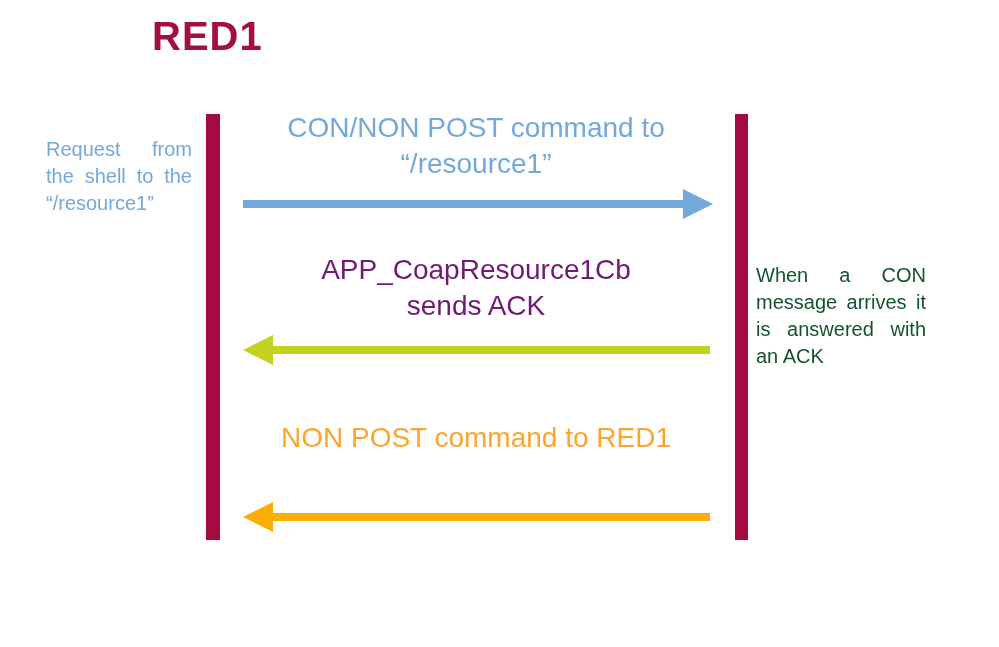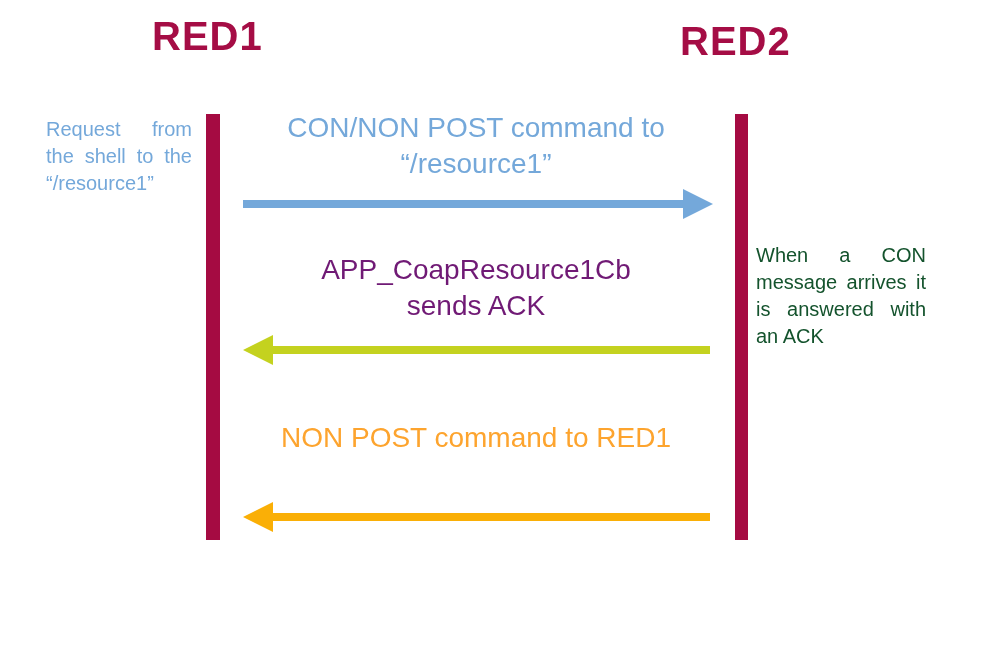--- a/index.html
+++ b/index.html
@@ -31,31 +31,31 @@
   .msg-label {
     font-size: 28px;
     line-height: 36px;
     text-align: center;
   }
   .note {
     font-size: 20px;
     line-height: 27px;
     text-align: justify;
     text-align-last: left;
+    margin-top: 20px;
   }
   svg.arrow { display: block; overflow: visible; }
 </style>
 </head>
 <body>
 
 <div class="canvas">
 
   <div class="abs actor-title" style="left: 152px; top: 14px; color: rgb(165, 13, 69);">RED1</div>
 
-  <div class="abs actor-title" style="left: 680px; top: 19px; color: rgb(165, 13, 69);">RED2</div>
 
   <div class="abs lifeline" style="left: 206px; background: rgb(165, 11, 66);"></div>
 
   <div class="abs lifeline" style="left: 735px; width: 13px; background: rgb(165, 11, 66);"></div>
 
   <div class="abs note" style="left: 46px; top: 116px; width: 146px; color: rgb(116, 168, 218);">Request from the shell to the “/resource1”</div>
 
   <div class="abs msg-label" style="left: 236px; top: 110px; width: 480px; color: rgb(116, 168, 218);">CON/NON POST command to “/resource1”</div>
 
   <svg class="abs arrow" style="left:243px; top:188px;" width="470" height="32" viewBox="0 0 470 32">

